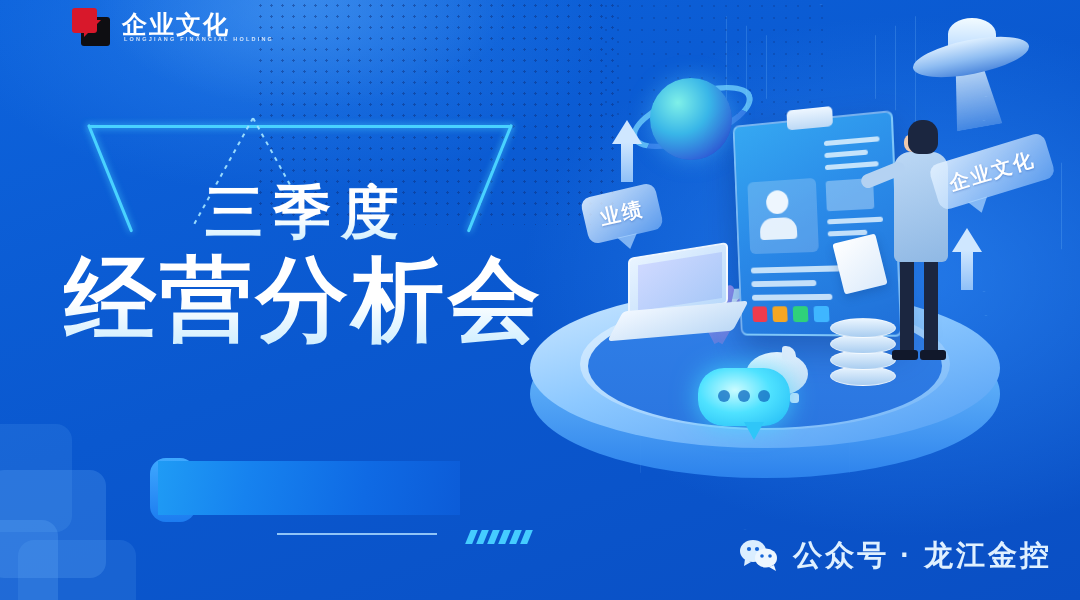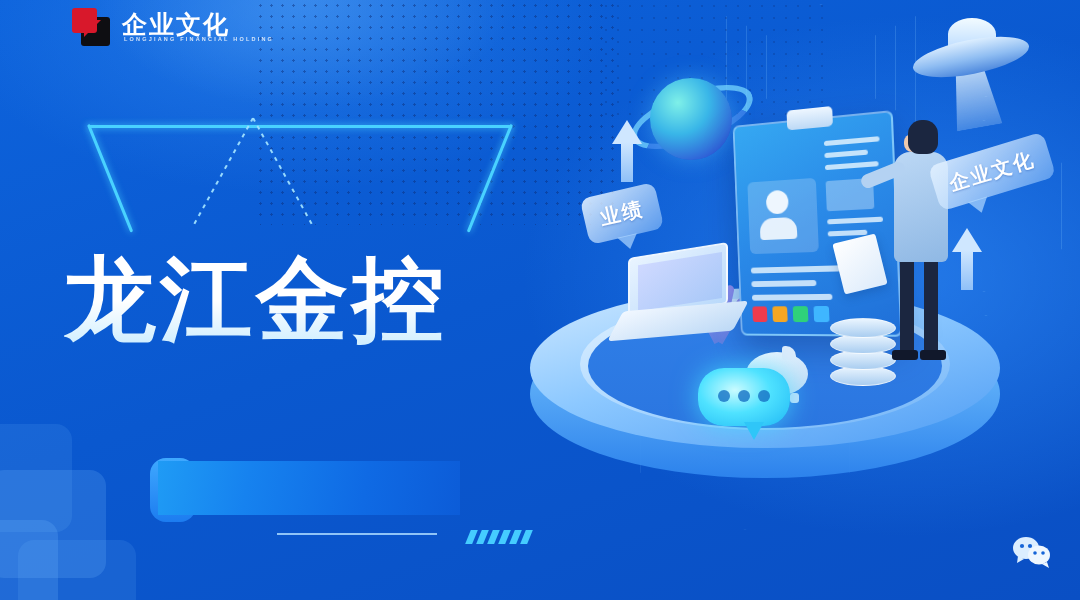--- a/index.html
+++ b/index.html
@@ -207,21 +207,22 @@
   <div class="frame">
     <div class="ln top"></div>
     <div class="ln lft"></div>
     <div class="ln rgt"></div>
   </div>
   <div class="dtri">
     <div class="d" style="left:60px;top:0;transform:rotate(29deg);"></div>
     <div class="d" style="left:60px;top:0;transform:rotate(-29deg);"></div>
   </div>
 
-  <div class="t-line2">龙江金控</div>
+  <div class="t-line1">三季度</div>
+  <div class="t-line2">经营分析会</div>
 
   <div class="logo-badge"></div>
   <div class="logo-mark">
     <div class="blk"></div>
     <div class="red"></div>
     <div class="cut"></div>
   </div>
   <div class="logo-cn">企业文化</div>
   <div class="logo-en">LONGJIANG FINANCIAL HOLDING</div>
   <div class="logo-underline"></div>
@@ -238,20 +239,21 @@
     <svg width="40" height="34" viewBox="0 0 40 34">
       <ellipse cx="14" cy="12" rx="13" ry="11" fill="#dbeeff"></ellipse>
       <polygon points="6,20 5,27 12,23" fill="#dbeeff"></polygon>
       <circle cx="10" cy="10" r="2.1" fill="#1565d8"></circle>
       <circle cx="18" cy="10" r="2.1" fill="#1565d8"></circle>
       <ellipse cx="27" cy="19" rx="11" ry="9.5" fill="#eef7ff"></ellipse>
       <polygon points="35,26 37,32 30,28" fill="#eef7ff"></polygon>
       <circle cx="23" cy="17" r="1.8" fill="#1565d8"></circle>
       <circle cx="31" cy="17" r="1.8" fill="#1565d8"></circle>
     </svg>
+    <span class="txt">公众号 · 龙江金控</span>
   </div>
 
   <div class="art">
 
     <div class="podium">
       <div class="ring outer"></div>
       <div class="ring outer-top"></div>
       <div class="ring inner-lip"></div>
       <div class="ring inner-hole"></div>
     </div>

